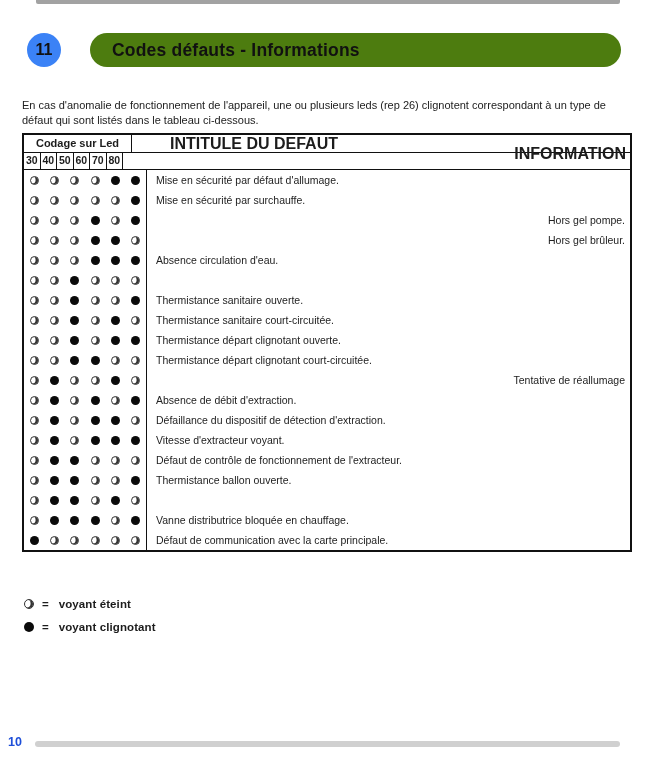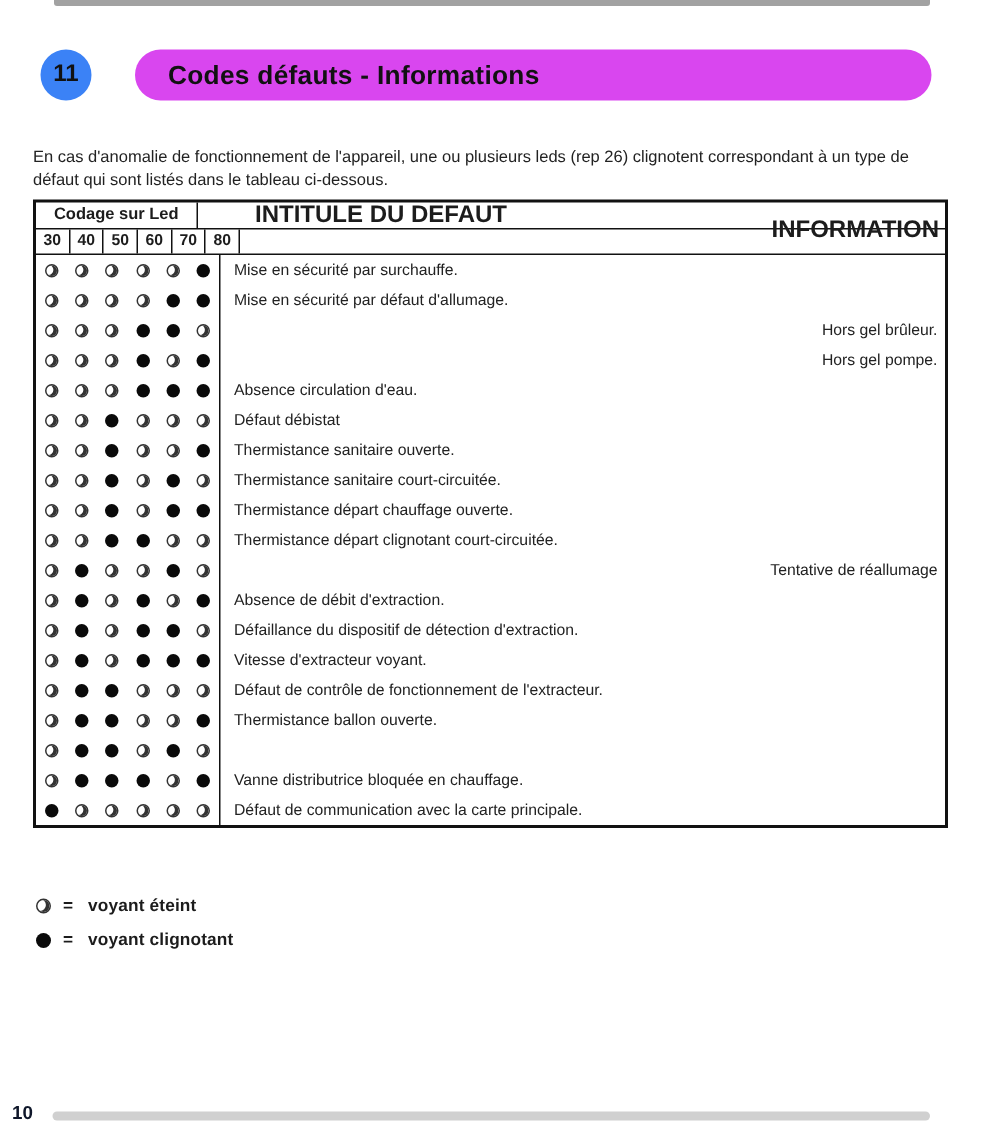--- a/index.html
+++ b/index.html
@@ -4,47 +4,47 @@
 <style>
   html, body { margin:0; padding:0; }
   body {
     width:654px; height:760px; position:relative; background:#ffffff;
     font-family:"Liberation Sans", sans-serif; color:#1c1c1c; overflow:hidden;
   }
 
   
   .top-rule { position:absolute; left:36px; top:0; width:584px; height:4px; background:#a2a2a2; border-radius:0 0 2px 2px; }
   .bottom-rule { position:absolute; left:35px; top:741px; width:585px; height:6px; background:#d0d0d0; border-radius:3px; }
-  .page-number { position:absolute; left:8px; top:735px; font-weight:bold; font-size:12.5px; color:#0f172a; }
+  .page-number { position:absolute; left:8px; top:735px; font-weight:bold; font-size:12.5px; color:#1d4ed8; }
 
   
   .section-circle {
     position:absolute; left:27px; top:33px; width:34px; height:34px; border-radius:50%;
     background:#3b82f6; display:flex; align-items:center; justify-content:center;
     font-weight:bold; font-size:16px; color:#111;
   }
   .section-pill {
     position:absolute; left:90px; top:33px; width:531px; height:34px; border-radius:17px;
-    background:#d946ef; display:flex; align-items:center; padding-left:22px; box-sizing:border-box;
+    background:#4d7c0f; display:flex; align-items:center; padding-left:22px; box-sizing:border-box;
     font-weight:bold; font-size:17.5px; letter-spacing:0.2px; color:#111;
   }
 
   
   .intro { position:absolute; left:22px; top:87px; width:612px; font-size:11px; line-height:15px; color:#222; }
 
   
   .fault-table { position:absolute; left:22px; top:133px; width:610px; border:2px solid #111; border-bottom-width:2.5px; box-sizing:border-box; background:#fff; }
   .t-head { display:flex; border-bottom:1.5px solid #111; height:17px; }
   .led-head { width:108px; border-right:1.5px solid #111; box-sizing:border-box; text-align:center; font-weight:bold; font-size:11px; line-height:17px; }
   .desc-head { flex:1; position:relative; font-weight:bold; font-size:16px; line-height:17px; }
   .intitule-label { position:absolute; left:38px; top:0; }
   .information-label { position:absolute; right:4px; top:10px; }
 
   .t-subhead { display:flex; border-bottom:1.5px solid #111; height:16px; }
-  .led-nums { width:136px; border-right:1.5px solid #111; box-sizing:border-box; display:flex; }
+  .led-nums { width:99px; border-right:1.5px solid #111; box-sizing:border-box; display:flex; }
   .num-cell { flex:1; border-right:1px solid #111; text-align:center; font-weight:bold; font-size:10.5px; line-height:15px; }
   .num-cell:last-child { border-right:none; }
   .subhead-spacer { flex:1; }
 
   .t-row { display:flex; height:20px; align-items:stretch; }
   .led-pattern { width:123px; border-right:1.5px solid #111; box-sizing:border-box; display:flex; align-items:center; justify-content:space-between; padding:0 6px; }
   .row-text { flex:1; font-size:10.5px; display:flex; align-items:center; color:#222; }
   .row-text.intitule { padding-left:9px; }
   .row-text.information { justify-content:flex-end; padding-right:5px; }
 
@@ -93,84 +93,83 @@
     </div>
     <div class="subhead-spacer"></div>
   </div>
   <div id="table-body">
   <div class="t-row">
     <div class="led-pattern">
           <span class="led off"></span>
           <span class="led off"></span>
           <span class="led off"></span>
           <span class="led off"></span>
+          <span class="led on"></span>
+          <span class="led on"></span>
+        </div>
+    <div class="row-text intitule">Mise en sécurité par défaut d'allumage.</div>
+  </div>
+
+  <div class="t-row">
+    <div class="led-pattern">
+          <span class="led off"></span>
+          <span class="led off"></span>
+          <span class="led off"></span>
+          <span class="led off"></span>
           <span class="led off"></span>
           <span class="led on"></span>
         </div>
     <div class="row-text intitule">Mise en sécurité par surchauffe.</div>
   </div>
 
   <div class="t-row">
     <div class="led-pattern">
           <span class="led off"></span>
           <span class="led off"></span>
           <span class="led off"></span>
-          <span class="led off"></span>
-          <span class="led on"></span>
-          <span class="led on"></span>
-        </div>
-    <div class="row-text intitule">Mise en sécurité par défaut d'allumage.</div>
+          <span class="led on"></span>
+          <span class="led off"></span>
+          <span class="led on"></span>
+        </div>
+    <div class="row-text information">Hors gel pompe.</div>
   </div>
 
   <div class="t-row">
     <div class="led-pattern">
           <span class="led off"></span>
           <span class="led off"></span>
           <span class="led off"></span>
           <span class="led on"></span>
           <span class="led on"></span>
           <span class="led off"></span>
         </div>
     <div class="row-text information">Hors gel brûleur.</div>
   </div>
 
   <div class="t-row">
     <div class="led-pattern">
           <span class="led off"></span>
           <span class="led off"></span>
           <span class="led off"></span>
           <span class="led on"></span>
-          <span class="led off"></span>
-          <span class="led on"></span>
-        </div>
-    <div class="row-text information">Hors gel pompe.</div>
-  </div>
-
-  <div class="t-row">
-    <div class="led-pattern">
-          <span class="led off"></span>
-          <span class="led off"></span>
-          <span class="led off"></span>
-          <span class="led on"></span>
           <span class="led on"></span>
           <span class="led on"></span>
         </div>
     <div class="row-text intitule">Absence circulation d'eau.</div>
   </div>
 
   <div class="t-row">
     <div class="led-pattern">
           <span class="led off"></span>
           <span class="led off"></span>
           <span class="led on"></span>
           <span class="led off"></span>
           <span class="led off"></span>
           <span class="led off"></span>
         </div>
-    <div class="row-text intitule">Défaut débistat</div>
   </div>
 
   <div class="t-row">
     <div class="led-pattern">
           <span class="led off"></span>
           <span class="led off"></span>
           <span class="led on"></span>
           <span class="led off"></span>
           <span class="led off"></span>
           <span class="led on"></span>
@@ -192,21 +191,21 @@
 
   <div class="t-row">
     <div class="led-pattern">
           <span class="led off"></span>
           <span class="led off"></span>
           <span class="led on"></span>
           <span class="led off"></span>
           <span class="led on"></span>
           <span class="led on"></span>
         </div>
-    <div class="row-text intitule">Thermistance départ chauffage ouverte.</div>
+    <div class="row-text intitule">Thermistance départ clignotant ouverte.</div>
   </div>
 
   <div class="t-row">
     <div class="led-pattern">
           <span class="led off"></span>
           <span class="led off"></span>
           <span class="led on"></span>
           <span class="led on"></span>
           <span class="led off"></span>
           <span class="led off"></span>

